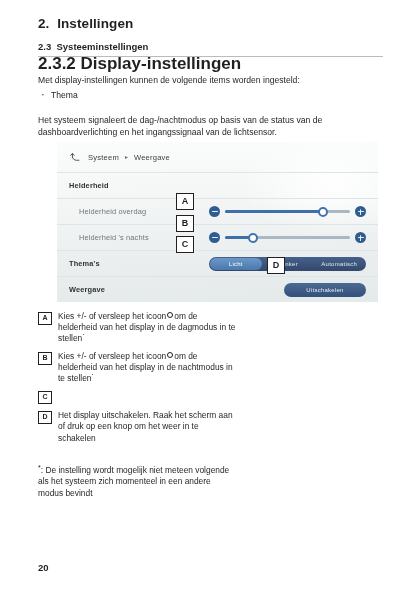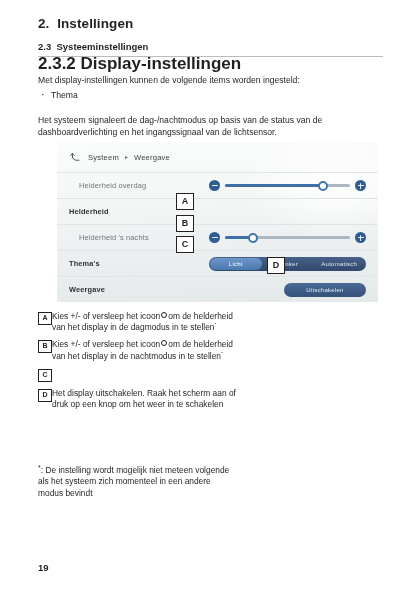--- a/index.html
+++ b/index.html
@@ -295,20 +295,21 @@
     border: 1px solid #231f20;
     font-size: 7px;
     font-weight: bold;
     text-align: center;
     line-height: 10px;
     flex: none;
     margin-top: 1px;
     background: #fff;
   }
   .legend-text {
+    margin-left: 6px;
     font-size: 8.4px;
     line-height: 11.2px;
     color: #231f20;
   }
   .knob-glyph {
     display: inline-block;
     width: 6px;
     height: 6px;
     border-radius: 50%;
     border: 1.6px solid #231f20;
@@ -357,40 +358,40 @@
 <div class="screen-panel">
 
   <div class="panel-nav">
     <svg class="back-icon" viewBox="0 0 16 16">
       <path d="M4.2 3.2 L4.2 7.0 M4.2 7.0 C 4.2 9.8 6.6 11.4 9.4 11.4 L12.2 11.4" fill="none" stroke="#3f4345" stroke-width="1.1" stroke-linecap="round"></path>
       <path d="M2.0 5.4 L4.2 3.0 L6.4 5.4" fill="none" stroke="#3f4345" stroke-width="1.1" stroke-linecap="round" stroke-linejoin="round"></path>
     </svg>
     <span class="nav-crumb">Systeem</span>
     <span class="nav-sep">▸</span>
     <span class="nav-crumb">Weergave</span>
+  </div>
+
+  <div class="panel-row">
+    <span class="row-label">Helderheid</span>
   </div>
 
   <div class="panel-row indent">
     <span class="row-label">Helderheid overdag</span>
     <div class="row-control">
       <div class="slider">
         <span class="slider-btn minus"></span>
         <span class="slider-track">
           <span class="slider-fill" id="fill-a" style="width: 78%;"></span>
           <span class="slider-knob" id="knob-a" style="left: 78%;"></span>
         </span>
         <span class="slider-btn plus"></span>
       </div>
     </div>
   </div>
 
-  <div class="panel-row">
-    <span class="row-label">Helderheid</span>
-  </div>
-
   <div class="panel-row indent">
     <span class="row-label">Helderheid 's nachts</span>
     <div class="row-control">
       <div class="slider">
         <span class="slider-btn minus"></span>
         <span class="slider-track">
           <span class="slider-fill" id="fill-b" style="width: 22%;"></span>
           <span class="slider-knob" id="knob-b" style="left: 22%;"></span>
         </span>
         <span class="slider-btn plus"></span>
@@ -441,13 +442,13 @@
   </div>
 
   <div class="legend-item">
     <span class="legend-key">D</span>
     <span class="legend-text">Het display uitschakelen. Raak het scherm aan of druk op een knop om het weer in te schakelen</span>
   </div>
 </div>
 
 <div class="footnote"><span class="fn-star">*</span><span>: De instelling wordt mogelijk niet meteen volgende als het systeem zich momenteel in een andere modus bevindt</span></div>
 
-<div class="page-number">19</div>
+<div class="page-number">20</div>
 
 </body></html>

